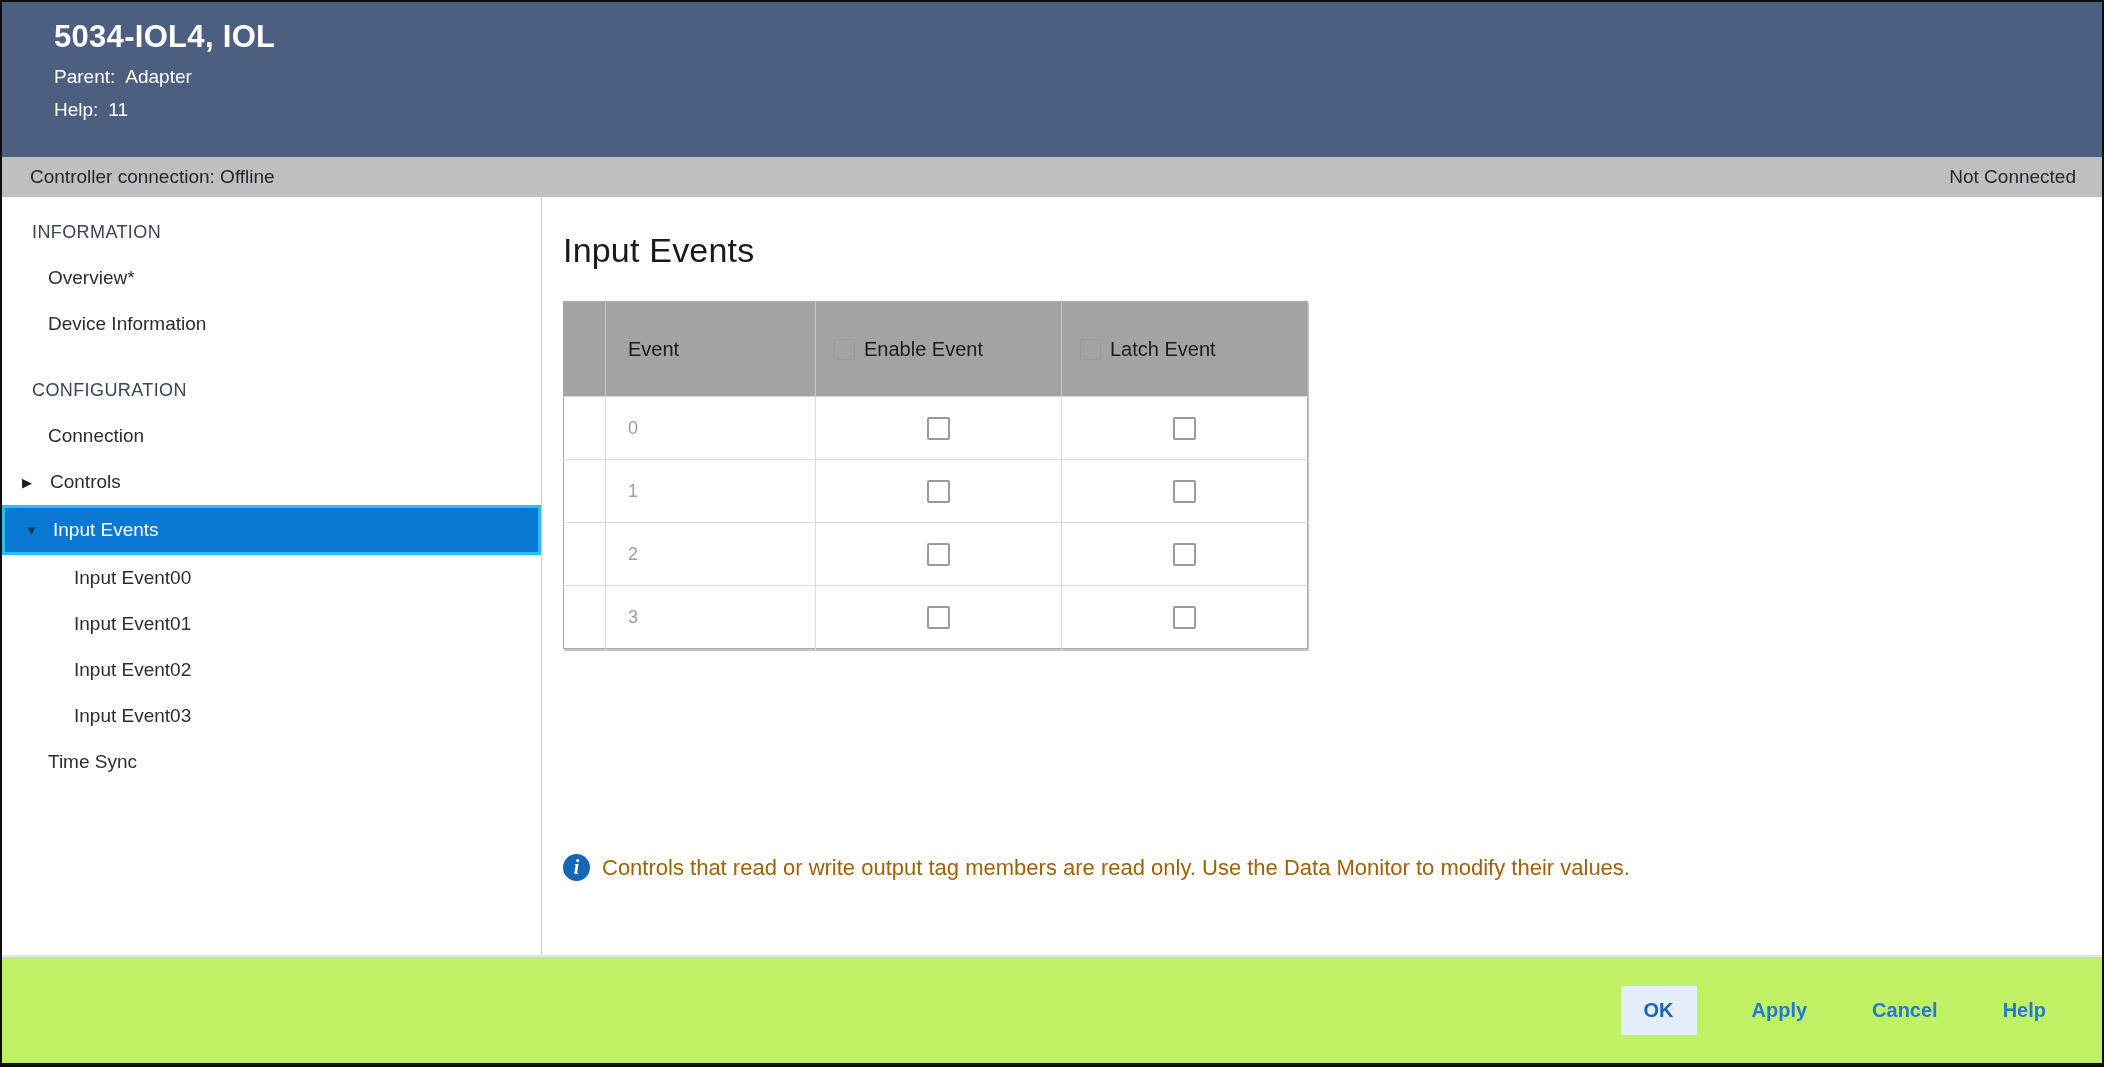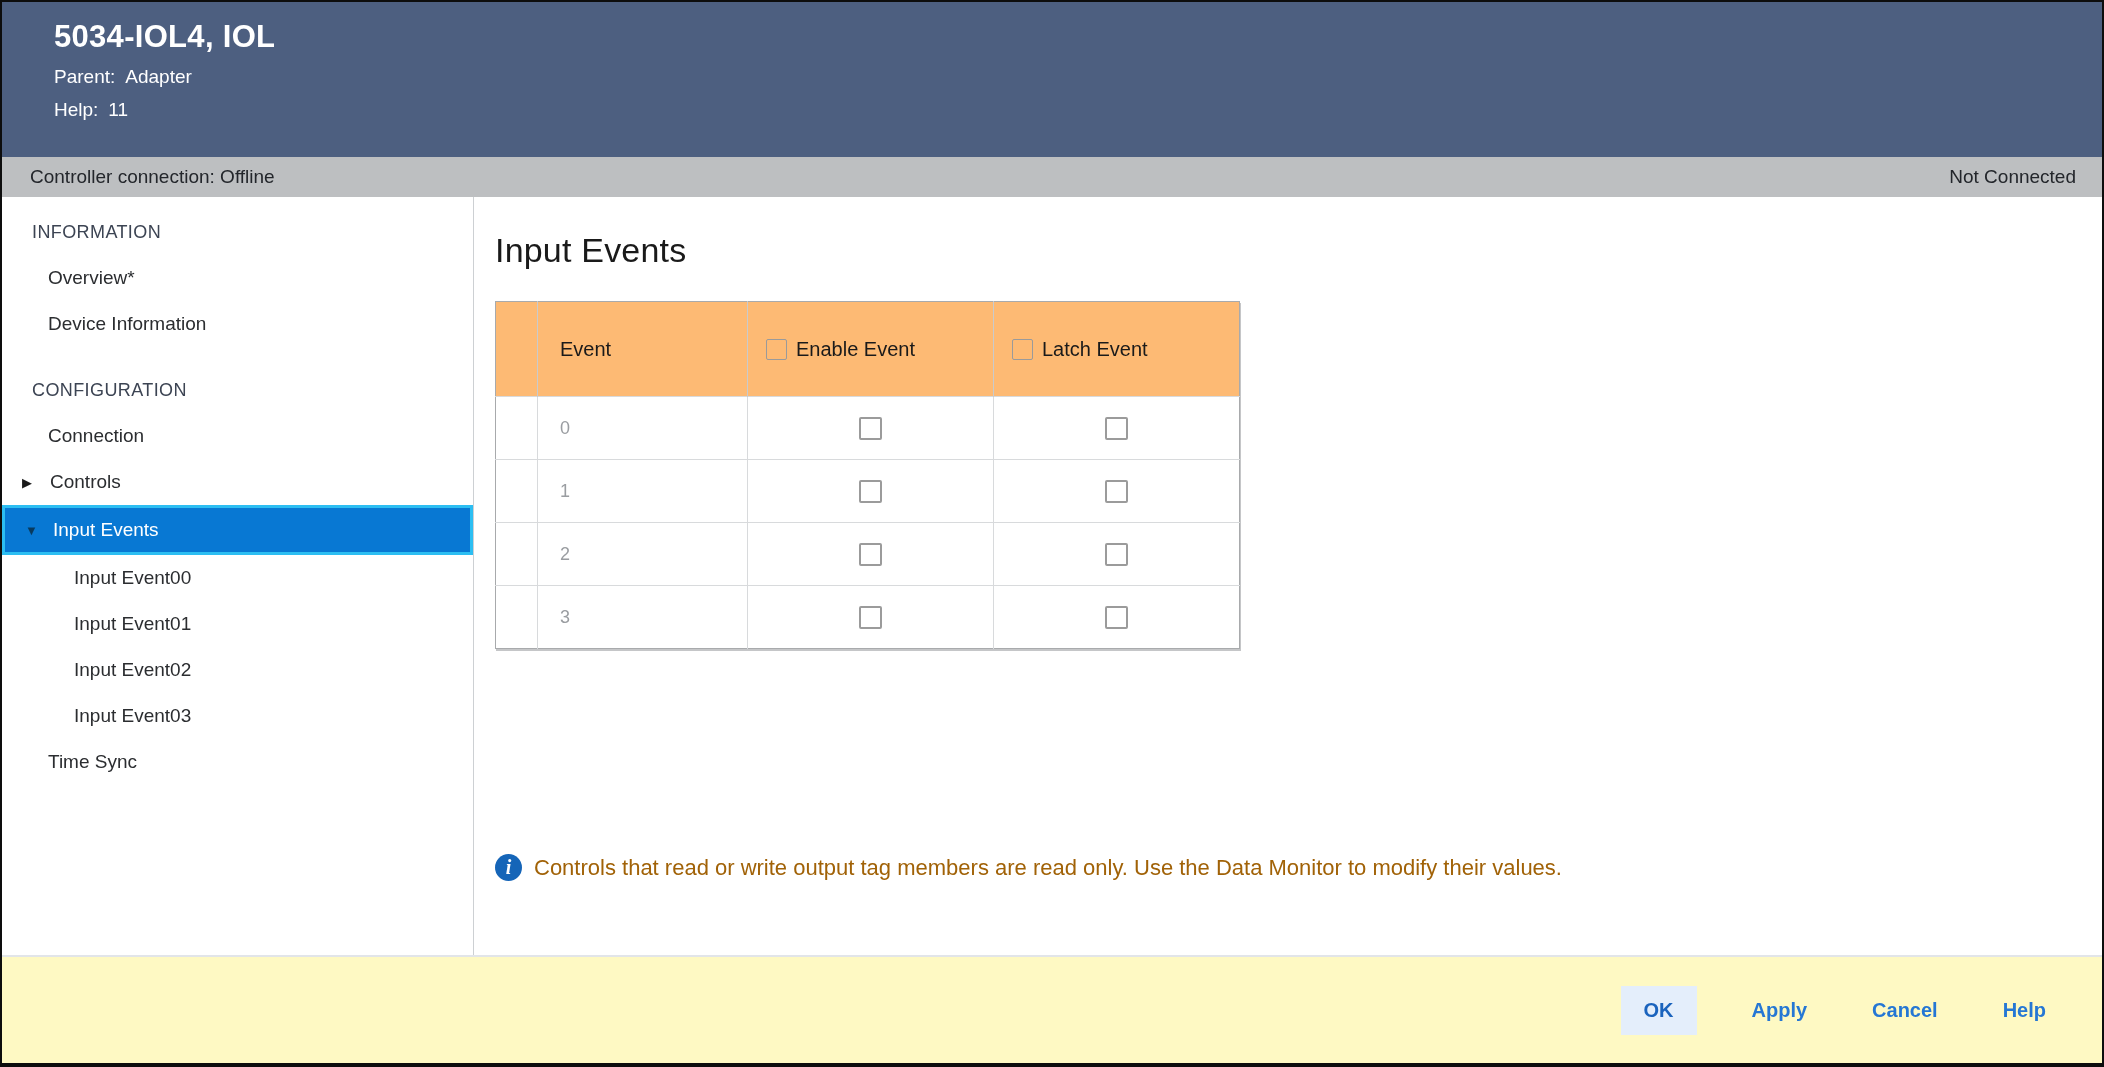--- a/index.html
+++ b/index.html
@@ -25,21 +25,21 @@
   .statusbar {
     height: 40px; background: #bdbfc1; color: #23262b;
     display: flex; align-items: center; justify-content: space-between;
     padding: 0 26px 0 28px; font-size: 19px; flex: 0 0 auto;
   }
 
   
   .body { flex: 1 1 auto; display: flex; min-height: 0; }
 
   .sidebar {
-    width: 472px; flex: 0 0 auto; border-right: 1px solid #cdd0d3;
+    width: 540px; flex: 0 0 auto; border-right: 1px solid #cdd0d3;
     padding-top: 12px; overflow: hidden;
   }
   .nav-section-header {
     height: 46px; display: flex; align-items: center;
     padding-left: 30px; font-size: 18px; color: #3c4453; letter-spacing: 0.4px;
   }
   .nav-item {
     height: 46px; display: flex; align-items: center;
     font-size: 19px; color: #2b2d30; cursor: default;
   }
@@ -68,21 +68,21 @@
     margin-top: 28px; width: 744px;
     border: 1px solid #a8aaac;
     box-shadow: 1px 2px 0 rgba(150,152,154,0.55);
     border-collapse: collapse; table-layout: fixed;
   }
   .events-table col.c0 { width: 42px; }
   .events-table col.c1 { width: 210px; }
   .events-table col.c2 { width: 246px; }
   .events-table col.c3 { width: 246px; }
   .events-table thead th {
-    height: 95px; background: #fdba74; font-weight: normal;
+    height: 95px; background: #a3a3a3; font-weight: normal;
     font-size: 20px; color: #1a1a1a; text-align: left;
     padding-left: 22px; border-right: 1px solid #c9cbcd;
   }
   .events-table thead th:last-child { border-right: none; margin-top: 22px; }
   .events-table thead th.chk-col { padding-left: 18px; }
   .events-table tbody td {
     height: 63px; border-top: 1px solid #d8dadc; border-right: 1px solid #d8dadc;
     font-size: 18px; color: #9a9da1; padding-left: 22px; background: #fff;
   }
   .events-table tbody td:last-child { border-right: none; }
@@ -104,21 +104,21 @@
     color: #fff; font-family: "Liberation Serif", serif; font-style: italic;
     font-weight: bold; font-size: 20px; display: inline-flex;
     align-items: center; justify-content: center; flex: 0 0 auto;
   }
   .note .note-text { margin-left: 12px; font-size: 22px; color: #a16207; }
 
   
   .footer {
     height: 108px; flex: 0 0 auto; border-top: 2px solid #e2e5e9;
     display: flex; align-items: center; justify-content: flex-end;
-    padding-right: 46px; background: #fef9c3;
+    padding-right: 46px; background: #bef264;
   }
   .btn {
     border: none; background: transparent; font-family: inherit;
     font-size: 20px; font-weight: bold; color: #2577d4;
     margin-left: 45px; padding: 13px 10px; cursor: pointer;
   }
   .btn.primary { background: #e4eefb; color: #1a63bd; padding: 13px 23px; margin-left: 0; }
 </style>
 </head>
 <body>

